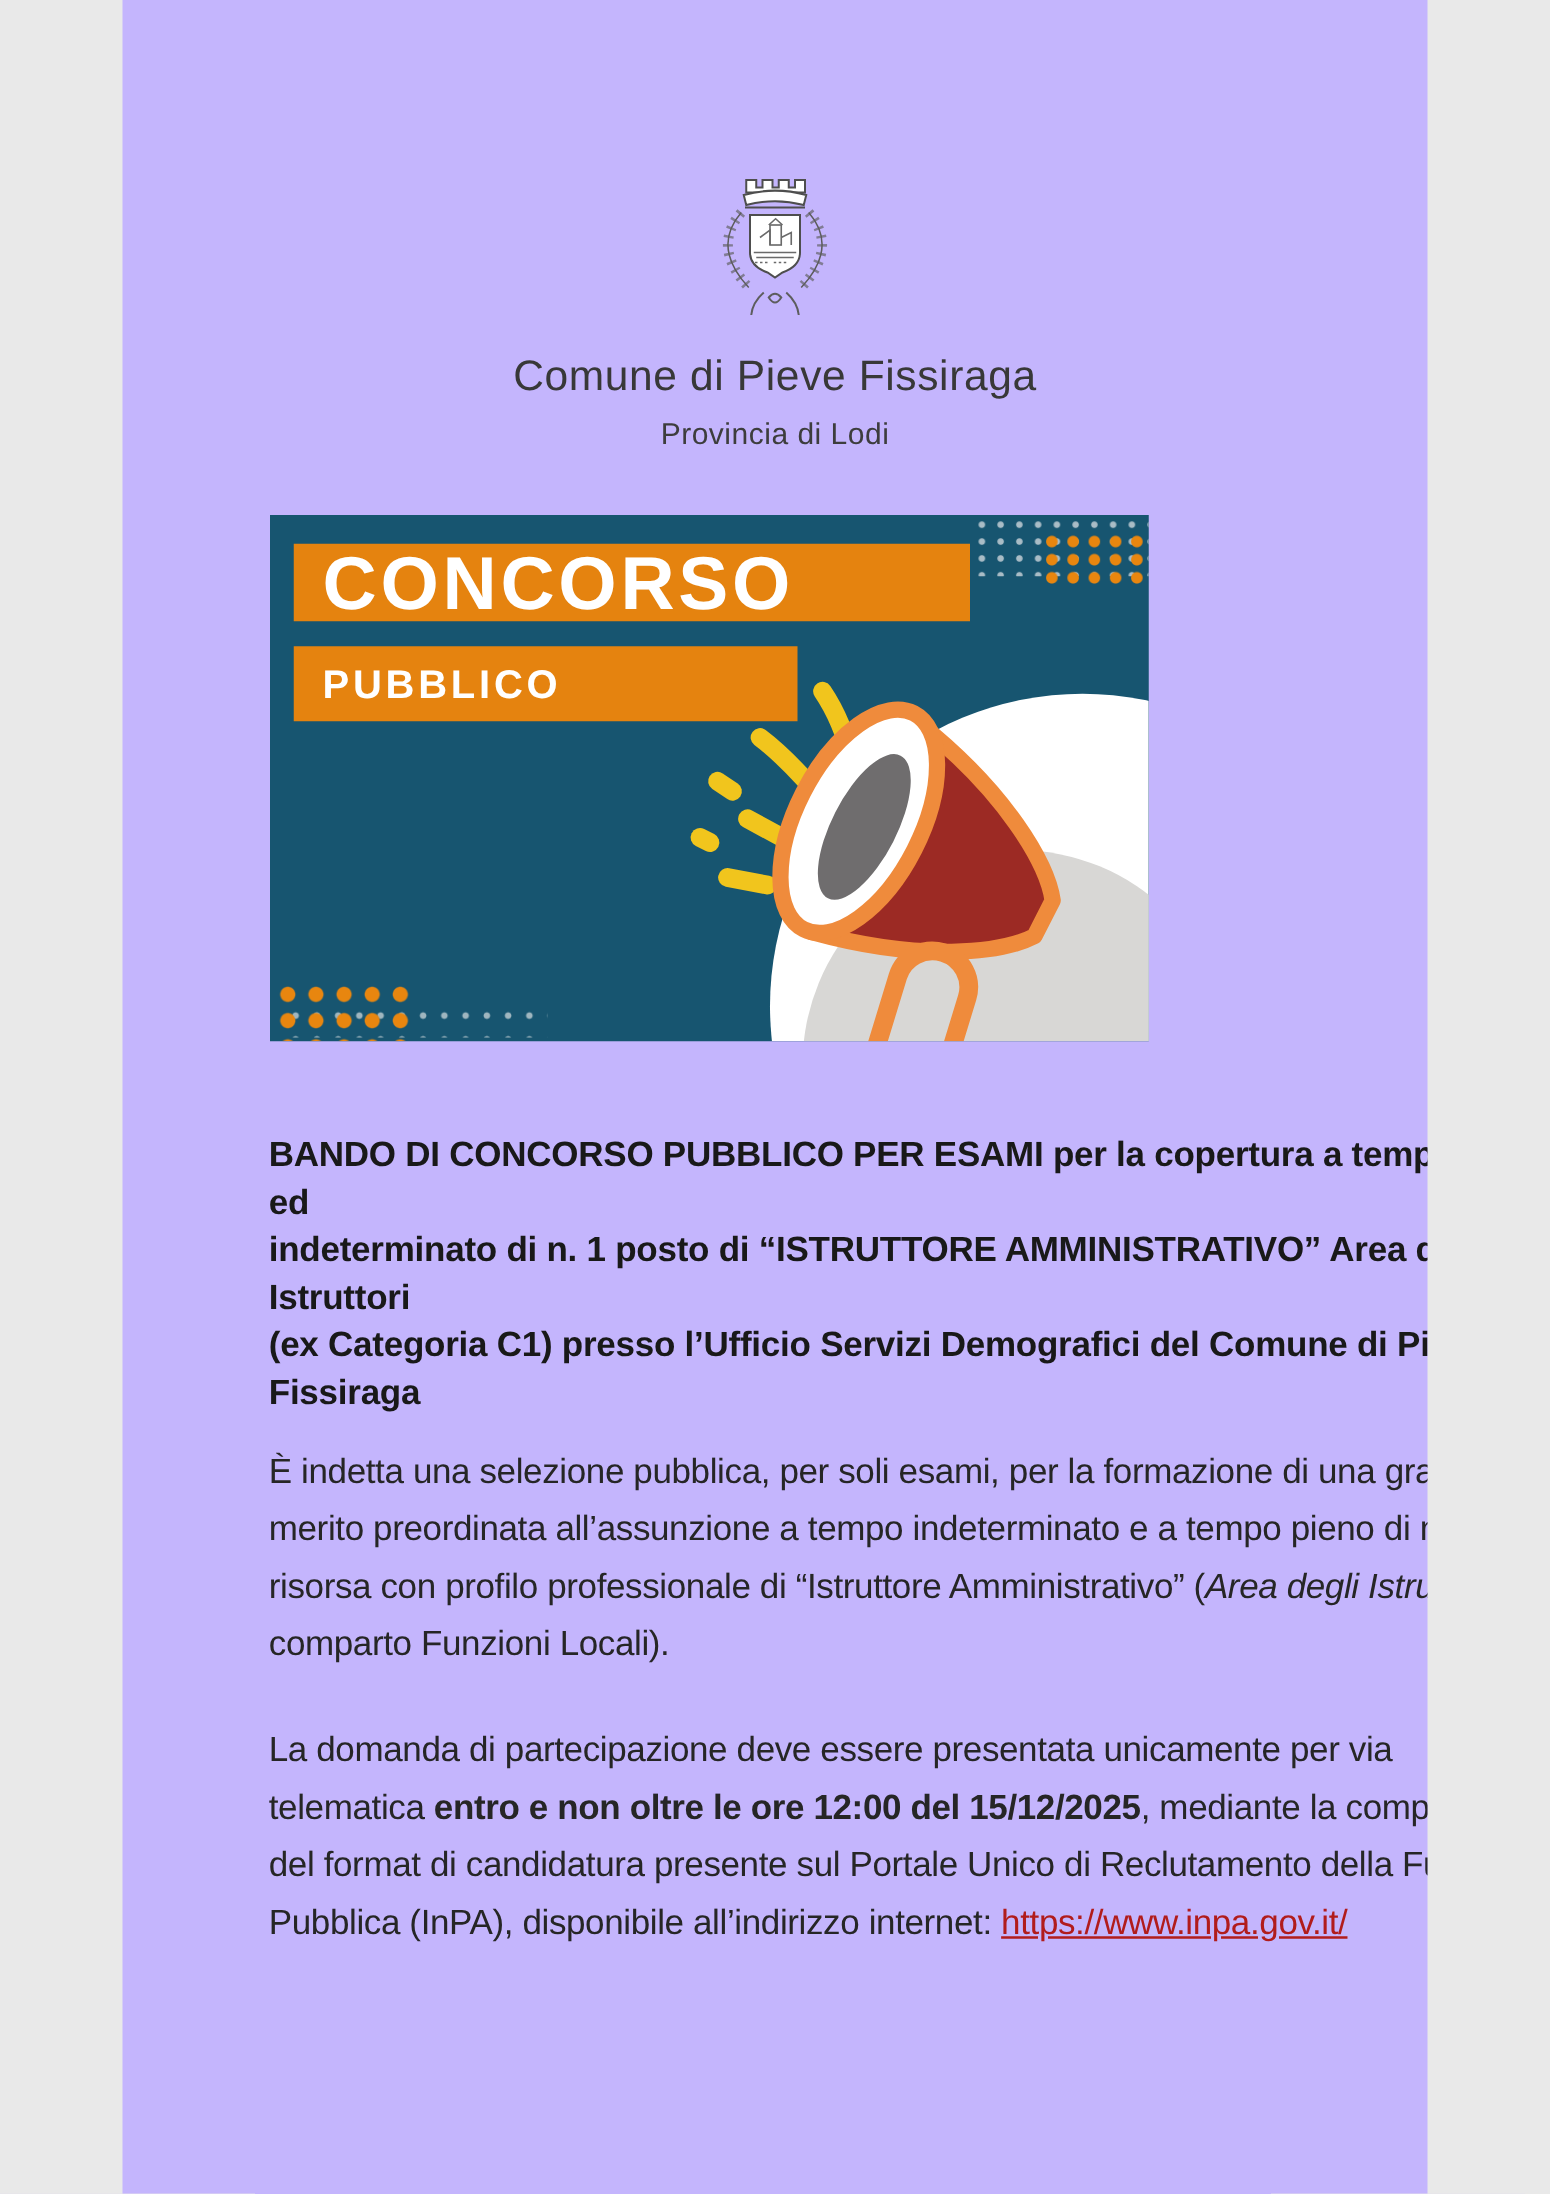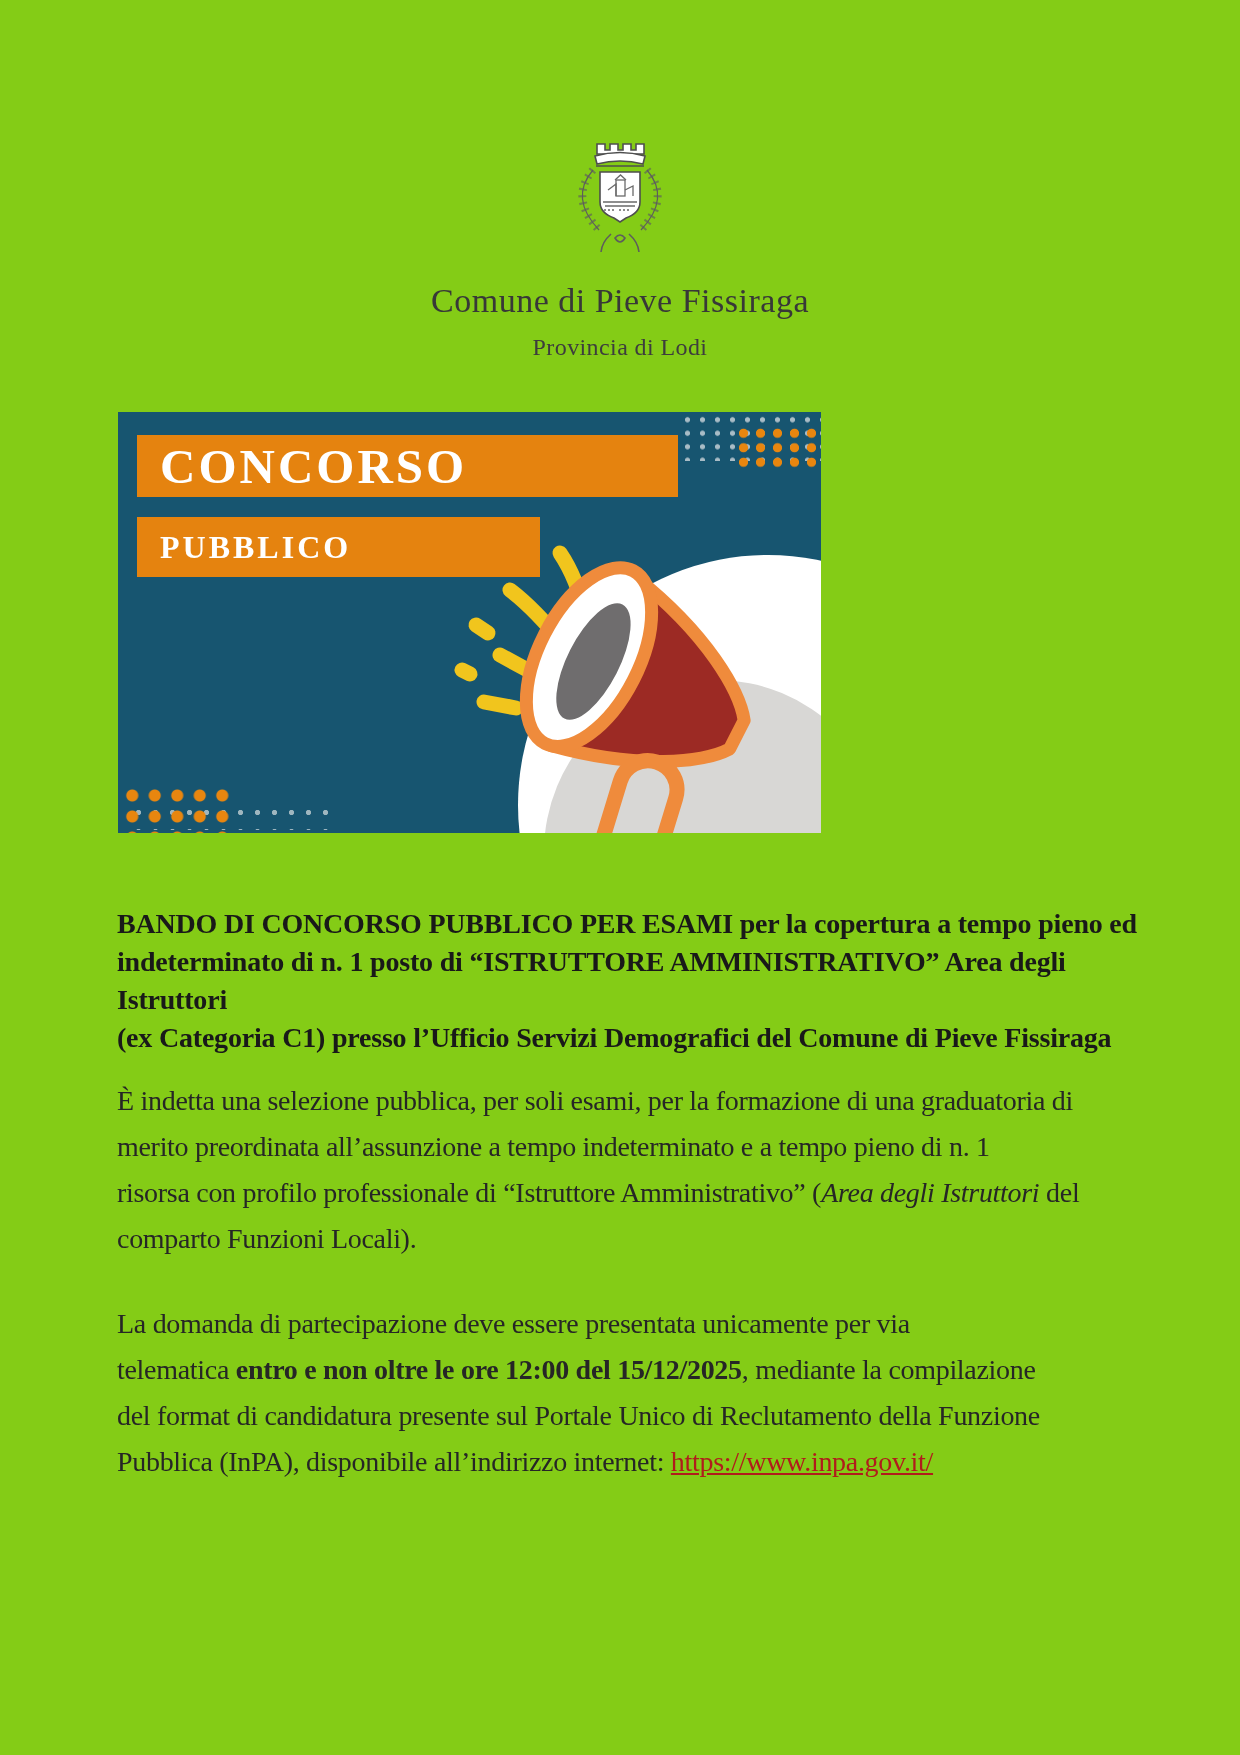--- a/index.html
+++ b/index.html
@@ -1,21 +1,21 @@
 <!DOCTYPE html>
 <html><head>
 <meta charset="utf-8">
 <style>
   html,body{margin:0;padding:0;background:#e9e9e9;}
   .page{
     position:relative;
-    width:1240px;height:1755px;
+    width:1044px;height:1755px;
     margin:0 auto;
-    background:#84cc16;
-    font-family:Liberation Serif, serif;
+    background:#c4b5fd;
+    font-family:Liberation Sans, sans-serif;
     overflow:hidden;
   }
 
   
   .crest{
     position:absolute;left:50%;top:140px;transform:translateX(-50%);
   }
   .page-title{
     position:absolute;left:0;top:282px;width:100%;
     text-align:center;font-size:34px;color:#383838;letter-spacing:.5px;
@@ -27,21 +27,21 @@
 
   
   .banner{
     position:absolute;left:118px;top:412px;width:703px;height:421px;
     background:#175570;overflow:hidden;
   }
   .banner-box{
     position:absolute;background:#e5830f;color:#ffffff;font-weight:bold;
     display:flex;align-items:center;letter-spacing:3px;
   }
-  .box-concorso{left:19px;top:23px;width:518px;height:62px;font-size:49px;padding-left:23px;}
+  .box-concorso{left:19px;top:23px;width:518px;height:62px;font-size:60px;padding-left:23px;}
   .box-pubblico{left:19px;top:105px;width:380px;height:60px;font-size:32px;padding-left:23px;}
   .banner-subtitle{
     position:absolute;left:30px;top:212px;
     color:#f2f5f6;font-weight:bold;font-size:24px;line-height:31px;
     letter-spacing:1px;white-space:pre-wrap;
   }
   .dots{position:absolute;}
   .dots-tr-gray{left:562px;top:1px;width:141px;height:48px;
     background-image:radial-gradient(circle,#a9bcc6 2.2px,rgba(0,0,0,0) 3px);
     background-size:15px 13.5px;}

